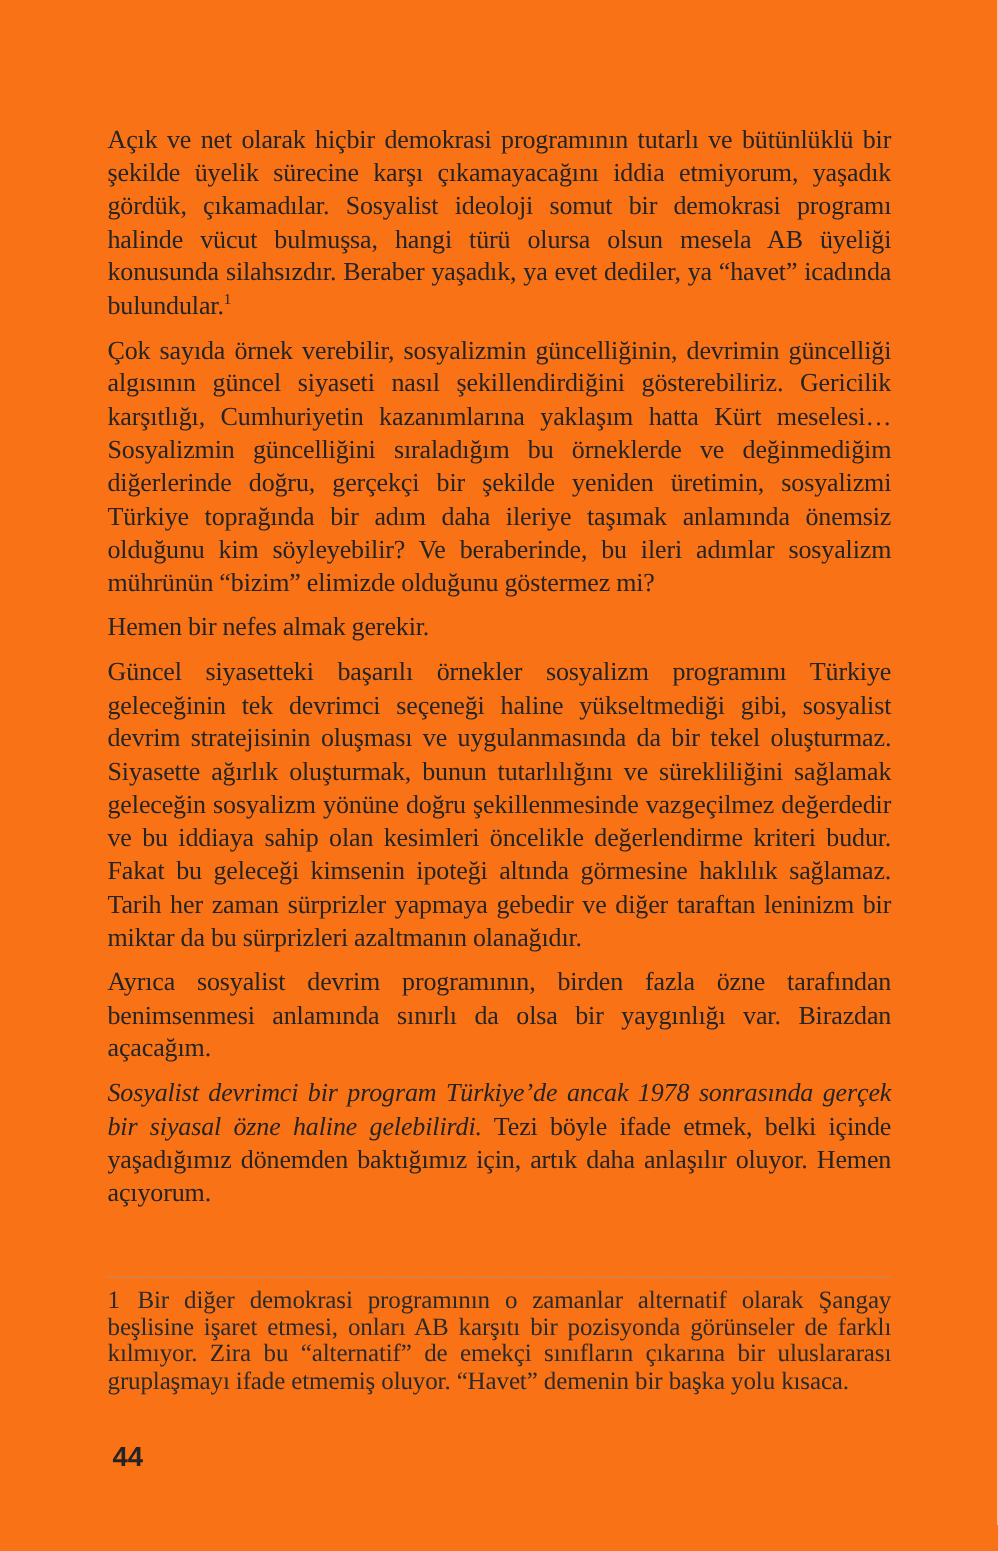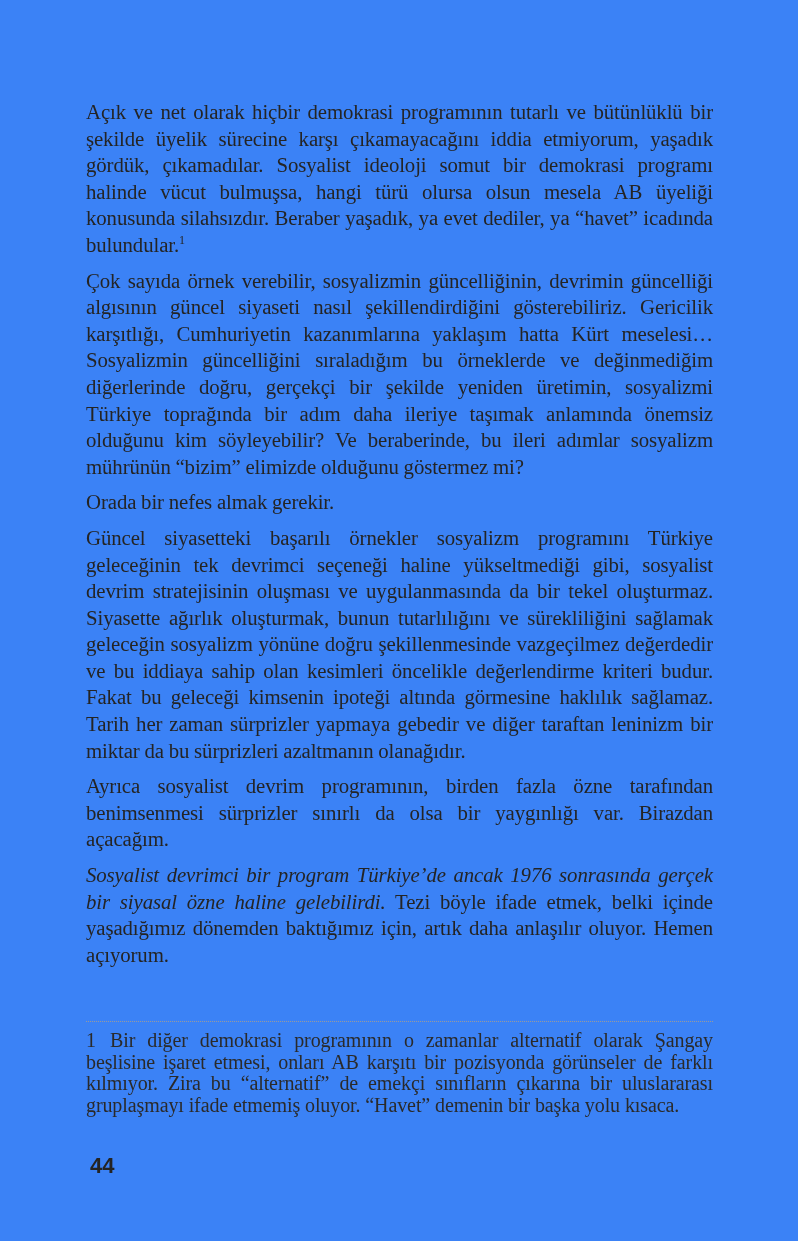--- a/index.html
+++ b/index.html
@@ -4,21 +4,21 @@
 <style>
   html, body {
     margin: 0;
     padding: 0;
     background: #ffffff;
   }
   .page {
     position: relative;
     width: 798px;
     height: 1241px;
-    background: #3b82f6;
+    background: #f97316;
     overflow: hidden;
     font-family: "Liberation Serif", "DejaVu Serif", serif;
     color: #242424;
   }
   .text-block {
     position: absolute;
     left: 86px;
     top: 99px;
     width: 627px;
   }
@@ -76,27 +76,27 @@
 <body>
 
 <div class="page">
 
   <div class="text-block">
 
     <p class="para"><span>Açık ve net olarak hiçbir demokrasi programının tutarlı ve bütünlüklü bir şekilde üyelik sürecine karşı çıkamayacağını iddia etmiyorum, yaşadık gördük, çıkamadılar. Sosyalist ideoloji somut bir demokrasi programı halinde vücut bulmuşsa, hangi türü olursa olsun mesela AB üyeliği konusunda silahsızdır. Beraber yaşadık, ya evet dediler, ya “havet” icadında bulundular.</span><sup>1</sup></p>
 
     <p class="para">Çok sayıda örnek verebilir, sosyalizmin güncelliğinin, devrimin güncelliği algısının güncel siyaseti nasıl şekillendirdiğini gösterebiliriz. Gericilik karşıtlığı, Cumhuriyetin kazanımlarına yaklaşım hatta Kürt meselesi… Sosyalizmin güncelliğini sıraladığım bu örneklerde ve değinmediğim diğerlerinde doğru, gerçekçi bir şekilde yeniden üretimin, sosyalizmi Türkiye toprağında bir adım daha ileriye taşımak anlamında önemsiz olduğunu kim söyleyebilir? Ve beraberinde, bu ileri adımlar sosyalizm mührünün “bizim” elimizde olduğunu göstermez mi?</p>
 
-    <p class="para">Orada bir nefes almak gerekir.</p>
+    <p class="para">Hemen bir nefes almak gerekir.</p>
 
     <p class="para">Güncel siyasetteki başarılı örnekler sosyalizm programını Türkiye geleceğinin tek devrimci seçeneği haline yükseltmediği gibi, sosyalist devrim stratejisinin oluşması ve uygulanmasında da bir tekel oluşturmaz. Siyasette ağırlık oluşturmak, bunun tutarlılığını ve sürekliliğini sağlamak geleceğin sosyalizm yönüne doğru şekillenmesinde vazgeçilmez değerdedir ve bu iddiaya sahip olan kesimleri öncelikle değerlendirme kriteri budur. Fakat bu geleceği kimsenin ipoteği altında görmesine haklılık sağlamaz. Tarih her zaman sürprizler yapmaya gebedir ve diğer taraftan leninizm bir miktar da bu sürprizleri azaltmanın olanağıdır.</p>
 
-    <p class="para">Ayrıca sosyalist devrim programının, birden fazla özne tarafından benimsenmesi sürprizler sınırlı da olsa bir yaygınlığı var. Birazdan açacağım.</p>
+    <p class="para">Ayrıca sosyalist devrim programının, birden fazla özne tarafından benimsenmesi anlamında sınırlı da olsa bir yaygınlığı var. Birazdan açacağım.</p>
 
-    <p class="para"><span class="italic">Sosyalist devrimci bir program Türkiye’de ancak 1976 sonrasında gerçek bir siyasal özne haline gelebilirdi.</span><span> Tezi böyle ifade etmek, belki içinde yaşadığımız dönemden baktığımız için, artık daha anlaşılır oluyor. Hemen açıyorum.</span></p>
+    <p class="para"><span class="italic">Sosyalist devrimci bir program Türkiye’de ancak 1978 sonrasında gerçek bir siyasal özne haline gelebilirdi.</span><span> Tezi böyle ifade etmek, belki içinde yaşadığımız dönemden baktığımız için, artık daha anlaşılır oluyor. Hemen açıyorum.</span></p>
 
   </div>
 
   <div class="separator"></div>
 
   <div class="footnote"><span class="fn-marker">1</span><span>Bir diğer demokrasi programının o zamanlar alternatif olarak Şangay beşlisine işaret etmesi, onları AB karşıtı bir pozisyonda görünseler de farklı kılmıyor. Zira bu “alternatif” de emekçi sınıfların çıkarına bir uluslararası gruplaşmayı ifade etmemiş oluyor. “Havet” demenin bir başka yolu kısaca.</span></div>
 
   <div class="page-number">44</div>
 
 </div>

